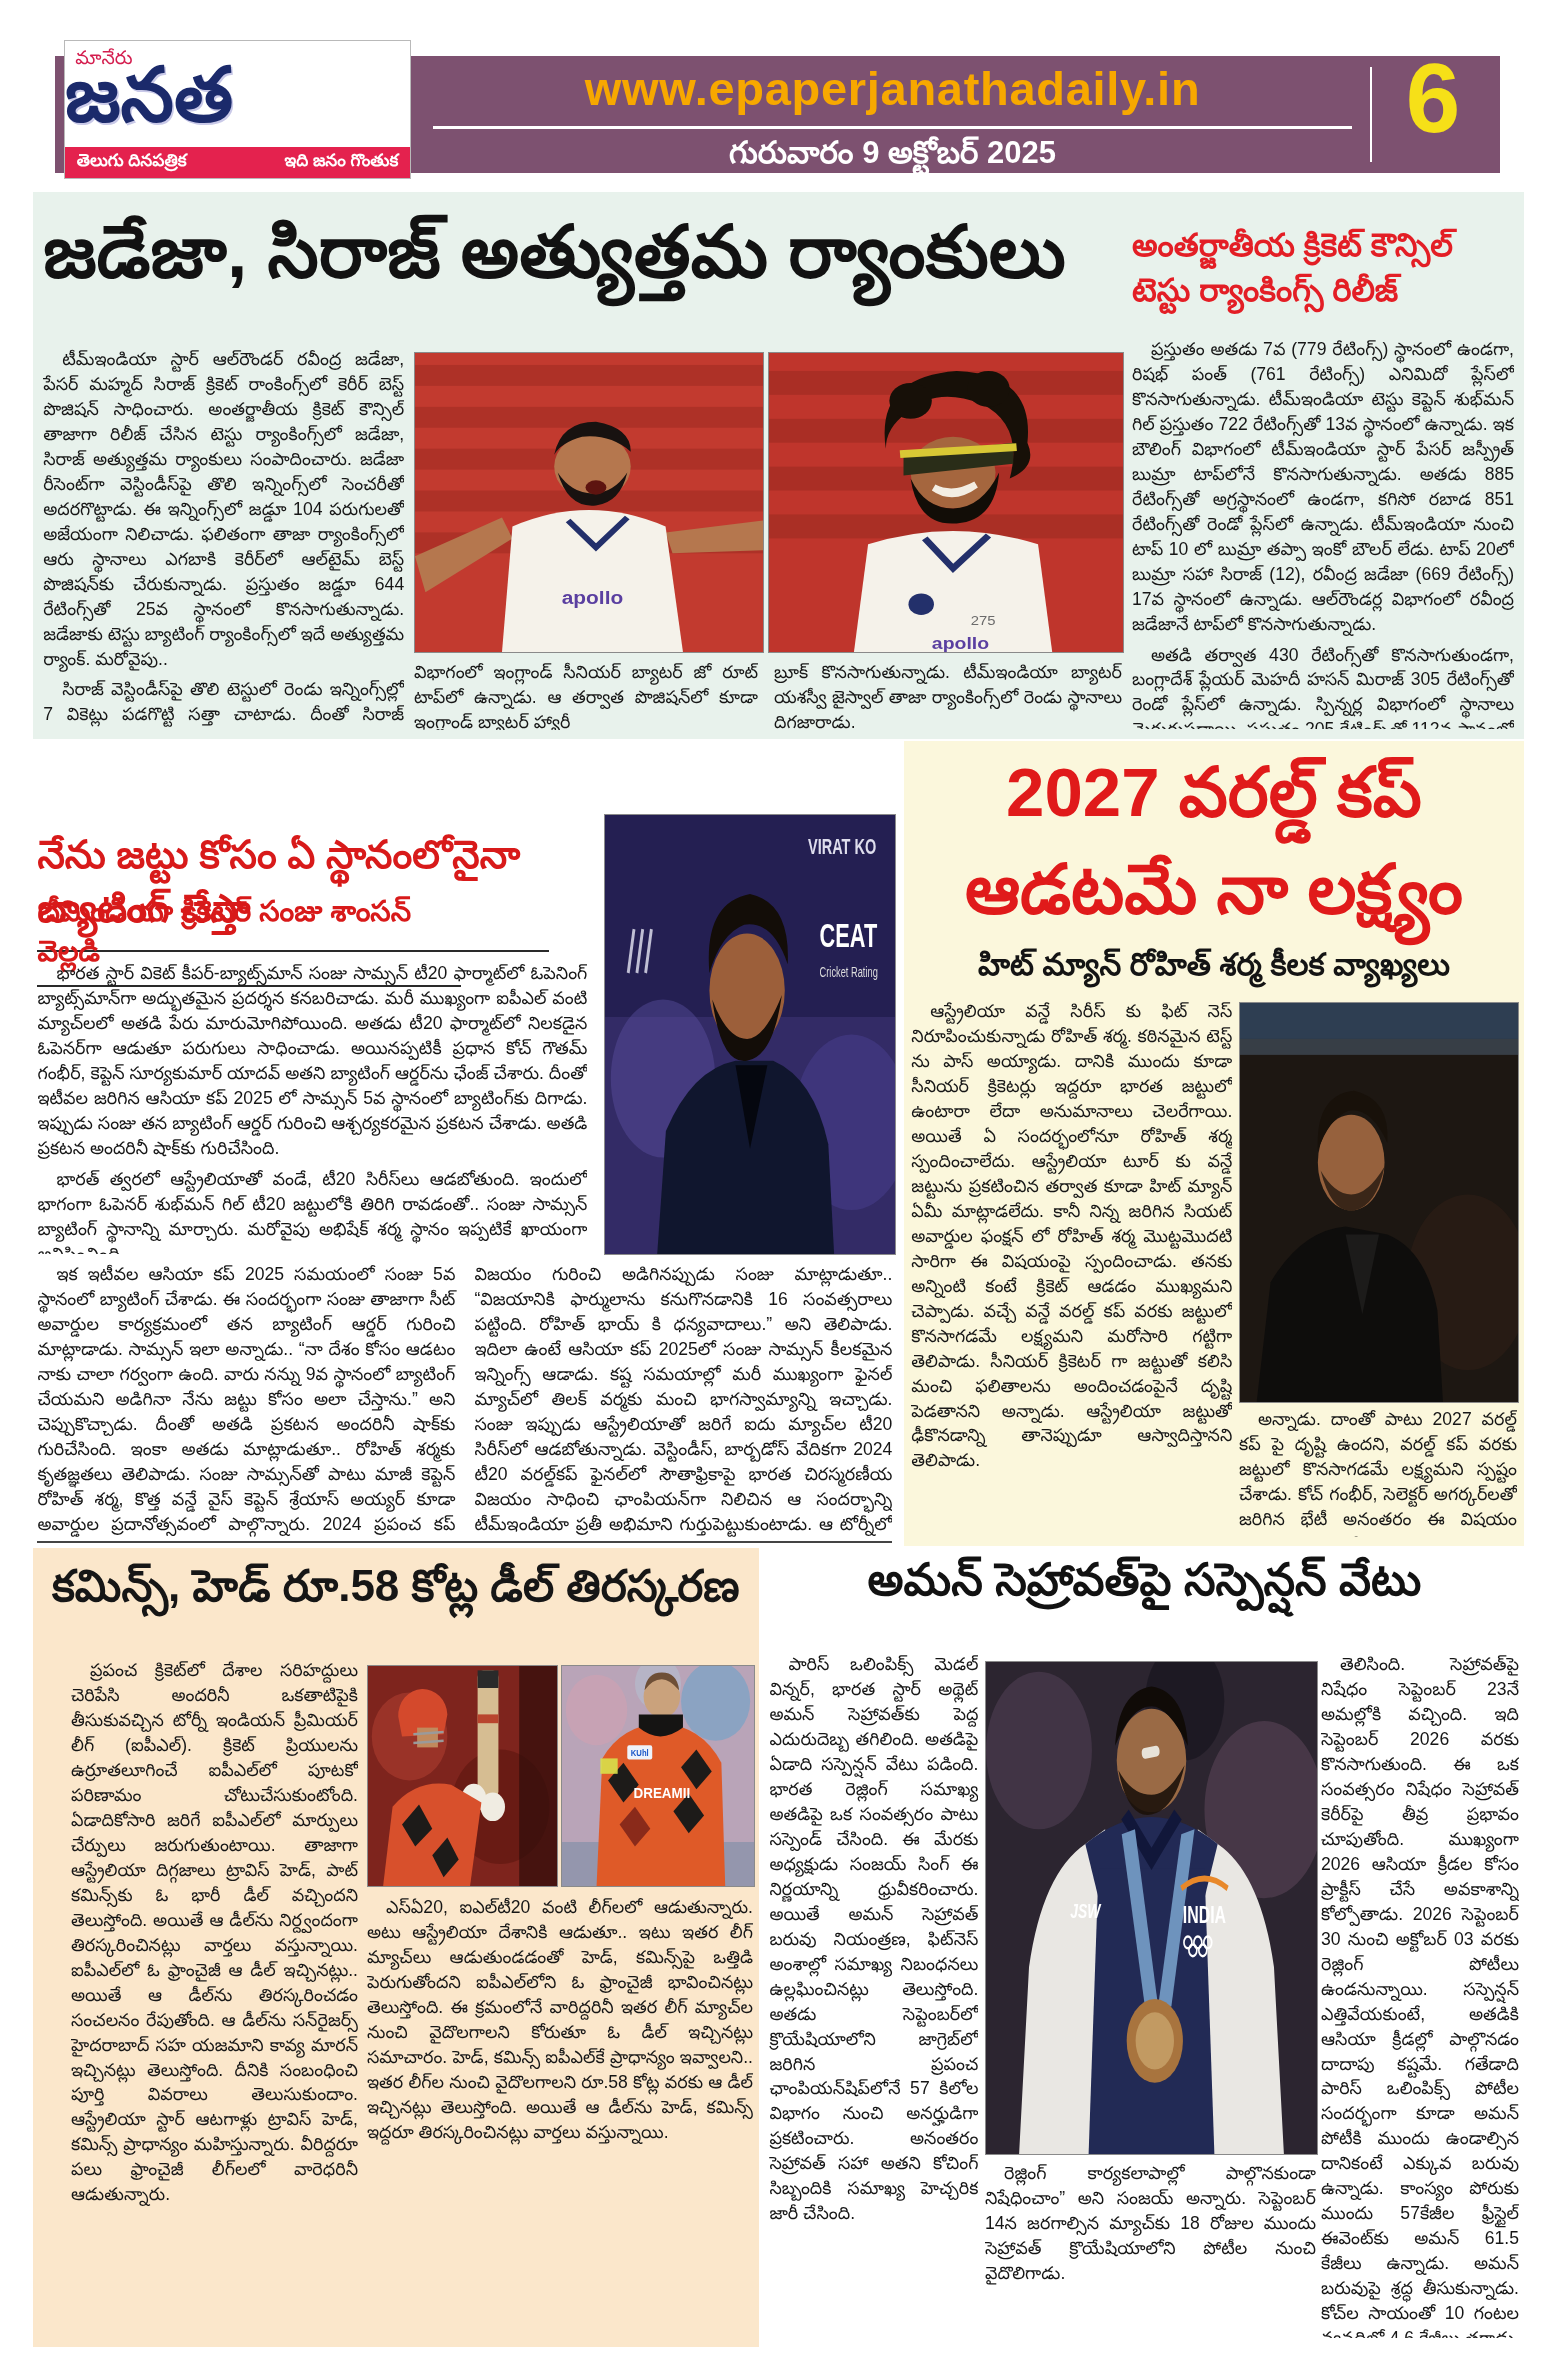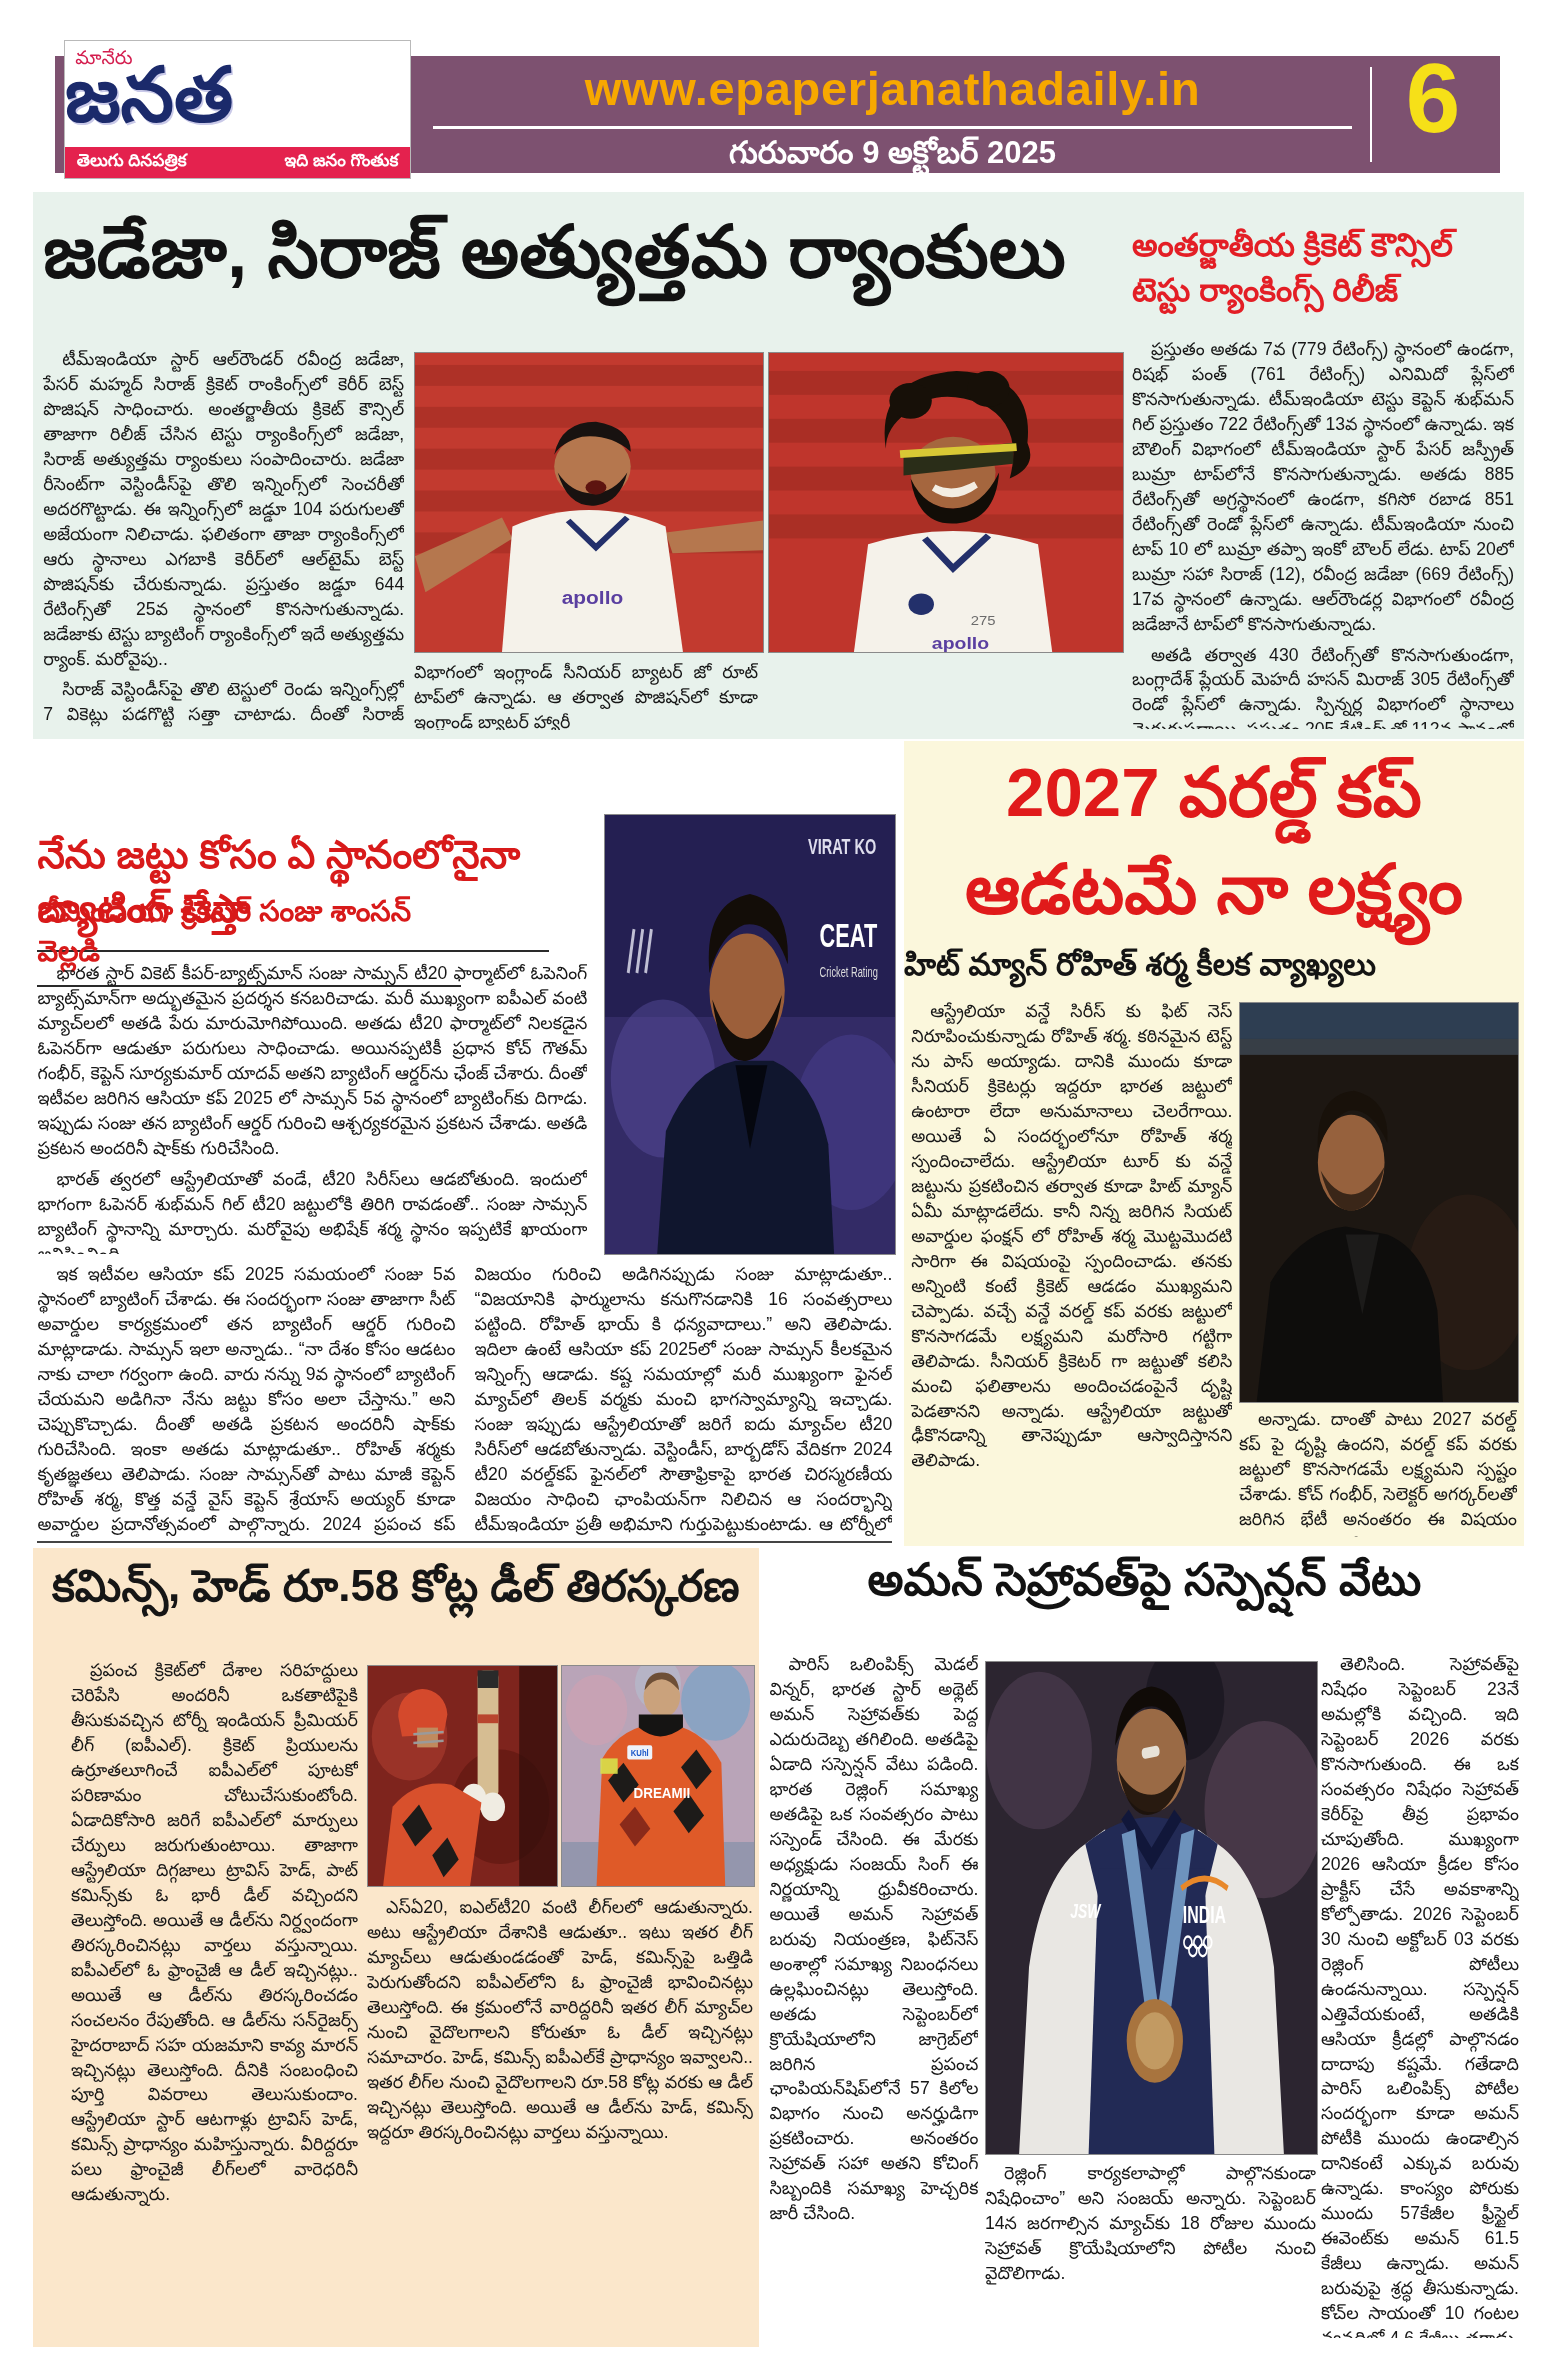--- a/index.html
+++ b/index.html
@@ -53,21 +53,21 @@
   .s-ph{position:absolute;left:571px;top:73px;width:290px;height:439px;}
   .s-intro{position:absolute;left:4.4px;top:220px;width:550px;height:293px;}
   .s-lower{position:absolute;left:4.4px;top:521px;width:855px;height:275px;border-bottom:2.2px solid #444;
            padding-bottom:4.4px;}
   
   .sec-rohit{left:904px;top:741px;width:620px;height:805px;background:#fbf7dc;}
   .ro-h1{position:absolute;left:0;top:7.3px;width:100%;text-align:center;font-size:69px;
          font-weight:800;color:#e01a1a;line-height:1.3;}
   .ro-h2{position:absolute;left:0;top:104px;width:100%;text-align:center;font-size:69px;
          font-weight:800;color:#e01a1a;line-height:1.3;}
-  .ro-sub{position:absolute;left:0;top:206px;width:100%;font-size:31px;
+  .ro-sub{position:absolute;left:0;top:206px;width:100%;text-align:center;font-size:31px;
           font-weight:700;color:#141414;}
   .ro-col1{position:absolute;left:7.3px;top:258px;width:321px;height:539px;}
   .ro-ph{position:absolute;left:335px;top:261px;width:278px;height:399px;}
   .ro-col2{position:absolute;left:335px;top:666px;width:278px;height:130px;}
   
   .sec-cummins{left:33px;top:1548px;width:726px;height:799px;background:#fbe7cb;}
   .c-headline{position:absolute;left:7.3px;top:13px;width:711px;text-align:center;font-size:44px;
               font-weight:800;color:#161616;}
   .c-col1{position:absolute;left:38px;top:110px;width:287px;height:673px;}
   .c-ph1{position:absolute;left:334px;top:117px;width:189px;height:220px;}
@@ -158,20 +158,21 @@
         <text x="57" y="91" font-size="4.2" fill="#6b6b6b">275</text>
         <text x="46" y="99" font-size="5.5" fill="#5a3fa0" font-weight="bold">apollo</text>
       </svg>
     </div>
 
     <div class="body r-colR">
         <p>ప్రస్తుతం అతడు 7వ (779 రేటింగ్స్) స్థానంలో ఉండగా, రిషభ్ పంత్ (761 రేటింగ్స్) ఎనిమిదో ప్లేస్‌లో కొనసాగుతున్నాడు. టీమ్ఇండియా టెస్టు కెప్టెన్ శుభ్‌మన్ గిల్ ప్రస్తుతం 722 రేటింగ్స్‌తో 13వ స్థానంలో ఉన్నాడు. ఇక బౌలింగ్ విభాగంలో టీమ్ఇండియా స్టార్ పేసర్ జస్ప్రీత్ బుమ్రా టాప్‌లోనే కొనసాగుతున్నాడు. అతడు 885 రేటింగ్స్‌తో అగ్రస్థానంలో ఉండగా, కగిసో రబాడ 851 రేటింగ్స్‌తో రెండో ప్లేస్‌లో ఉన్నాడు. టీమ్ఇండియా నుంచి టాప్ 10 లో బుమ్రా తప్పా ఇంకో బౌలర్ లేడు. టాప్ 20లో బుమ్రా సహా సిరాజ్ (12), రవీంద్ర జడేజా (669 రేటింగ్స్) 17వ స్థానంలో ఉన్నాడు. ఆల్‌రౌండర్ల విభాగంలో రవీంద్ర జడేజానే టాప్‌లో కొనసాగుతున్నాడు.</p>
         <p>అతడి తర్వాత 430 రేటింగ్స్‌తో కొనసాగుతుండగా, బంగ్లాదేశ్ ప్లేయర్ మెహదీ హసన్ మిరాజ్ 305 రేటింగ్స్‌తో రెండో ప్లేస్‌లో ఉన్నాడు. స్పిన్నర్ల విభాగంలో స్థానాలు మెరుగుపడ్డాయి. ప్రస్తుతం 205 రేటింగ్స్‌తో 112వ స్థానంలో కొనసాగుతున్నాడు. సుందర్ తప్పా ఆల్‌రౌండర్ ర్యాంకింగ్స్‌లో పెద్దగా మార్పులు లేవు.</p>
       </div>
     <div class="body r-belowL">విభాగంలో ఇంగ్లాండ్ సీనియర్ బ్యాటర్ జో రూట్ టాప్‌లో ఉన్నాడు. ఆ తర్వాత పొజిషన్‌లో కూడా ఇంగ్లాండ్ బ్యాటర్ హ్యారీ</div>
+    <div class="body r-belowR">బ్రూక్ కొనసాగుతున్నాడు. టీమ్ఇండియా బ్యాటర్ యశస్వీ జైస్వాల్ తాజా ర్యాంకింగ్స్‌లో రెండు స్థానాలు దిగజారాడు.</div>
   </div>
 
   <div class="sec sec-samson">
     <div class="s-sub1">నేను జట్టు కోసం ఏ స్థానంలోనైనా బ్యాటింగ్ చేస్తా</div>
     <div class="s-sub2">టీమిండియా క్రికెటర్ సంజు శాంసన్ వెల్లడి</div>
 
     <div class="ph s-ph">
       <svg viewBox="0 0 100 100" preserveAspectRatio="none">
         <rect width="100" height="100" fill="#332b66"></rect>
         <rect width="100" height="46" fill="#241f52"></rect>

